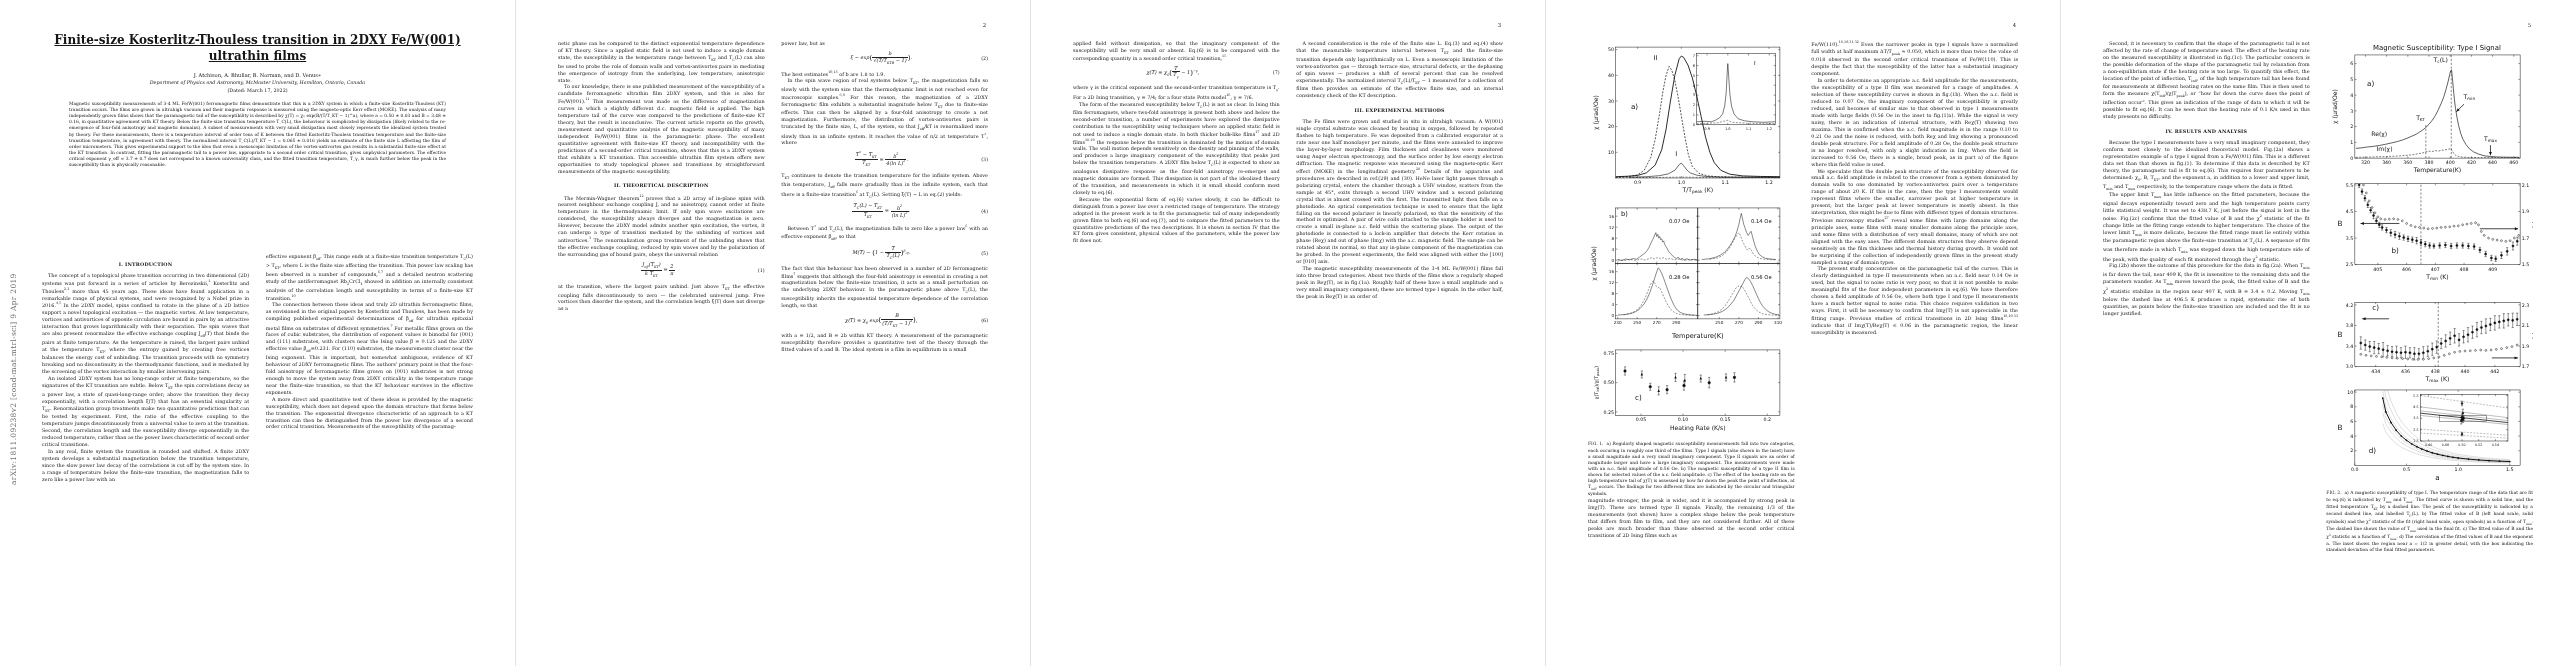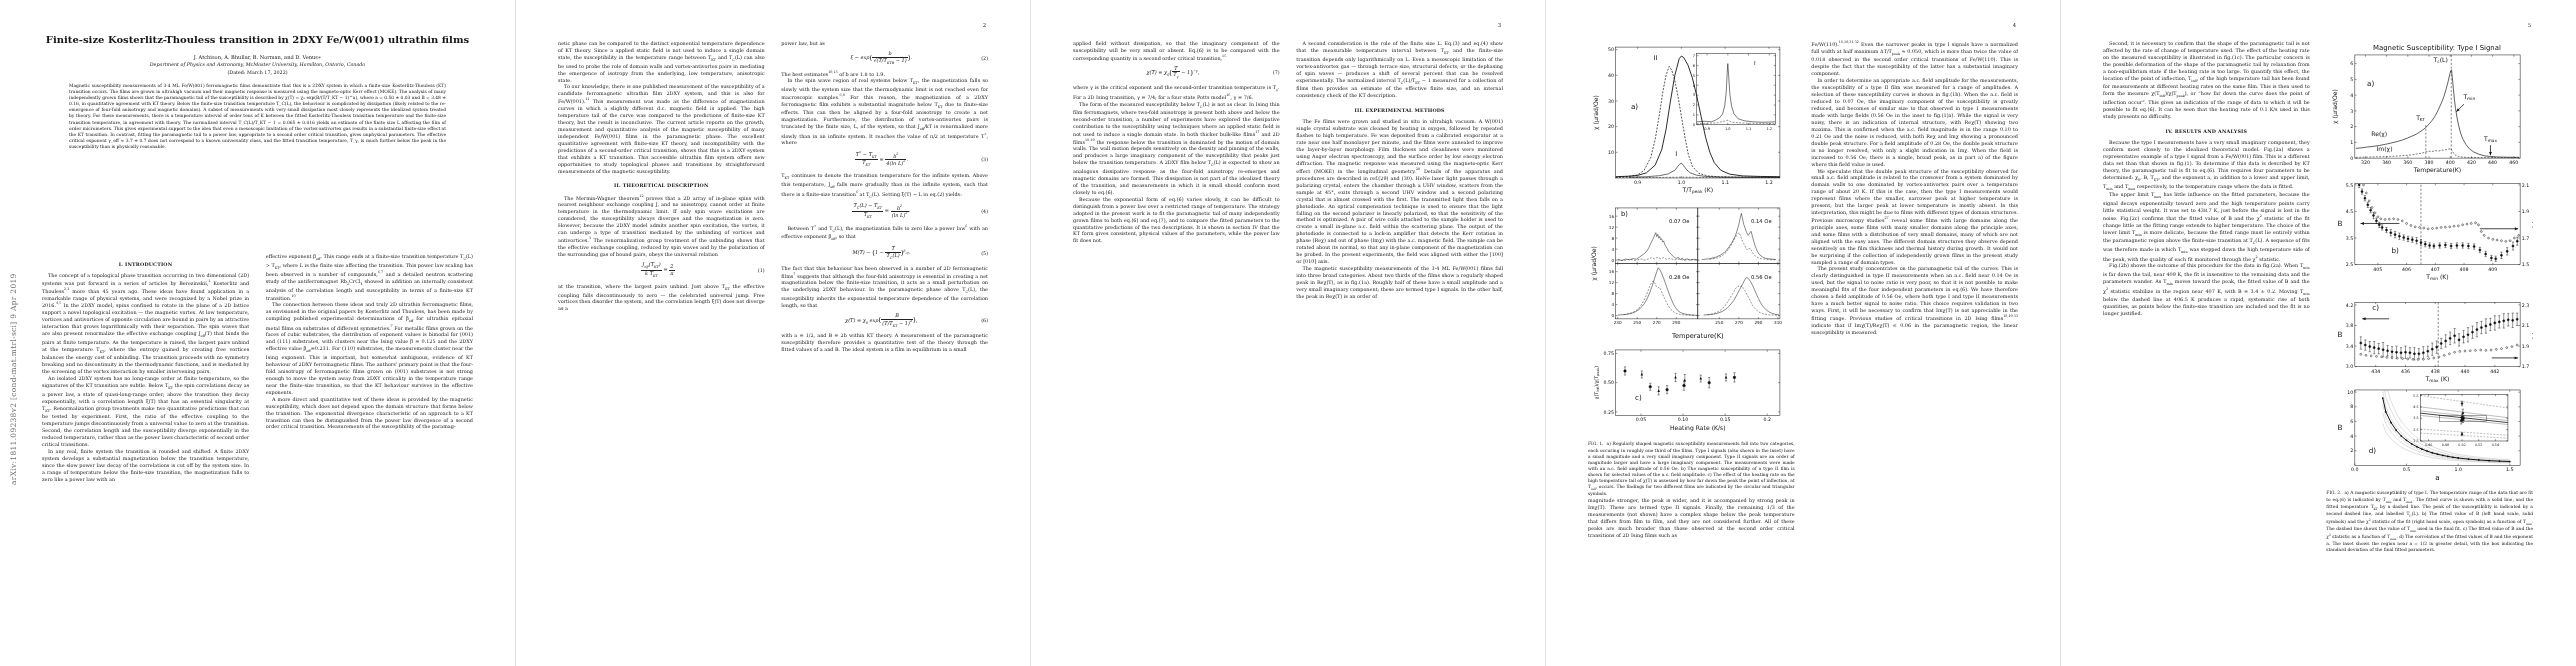--- a/index.html
+++ b/index.html
@@ -4,21 +4,21 @@
 <style>
   html,body{margin:0;padding:0;background:#ffffff;}
   .board{width:2576px;height:667px;display:flex;background:#ffffff;
          font-family:"DejaVu Serif","Liberation Serif",serif;color:#151515;}
   .page{position:relative;width:515px;height:667px;box-sizing:border-box;background:#ffffff;overflow:hidden;}
   .page + .page{border-left:0.6px solid #e2e2e2;}
   .pagenum{position:absolute;top:22px;right:44px;font-size:5.3px;}
   .wm{position:absolute;left:9px;top:485px;transform-origin:0 0;transform:rotate(-90deg);
       font-size:7.5px;color:#6f6f6f;white-space:nowrap;letter-spacing:0.3px;}
   .fm{position:absolute;left:44px;right:44px;top:33px;text-align:center;}
-  .fm .title{font-size:10px;font-weight:bold;line-height:1.3;}
+  .fm .title{font-size:12px;font-weight:bold;line-height:1.3;text-decoration:underline;}
   .fm .authors{margin-top:8.3px;font-size:5.1px;}
   .fm .affil{margin-top:1.7px;font-size:4.8px;font-style:italic;}
   .fm .date{margin-top:2.8px;font-size:4.8px;}
   .fm .abstract{margin:7.8px 25px 0 25px;text-align:justify;font-size:4.4px;line-height:1.4;}
   .cols{position:absolute;left:42px;right:42px;bottom:19px;display:flex;gap:16.7px;}
   .page .cols{top:40px;}
   .page.front .cols{top:253px;}
   .col{flex:1 1 0;min-width:0;overflow:hidden;text-align:justify;}
   .col p{margin:0;font-size:4.9px;line-height:1.42;text-indent:6.1px;}
   .col p.ni{text-indent:0;}

